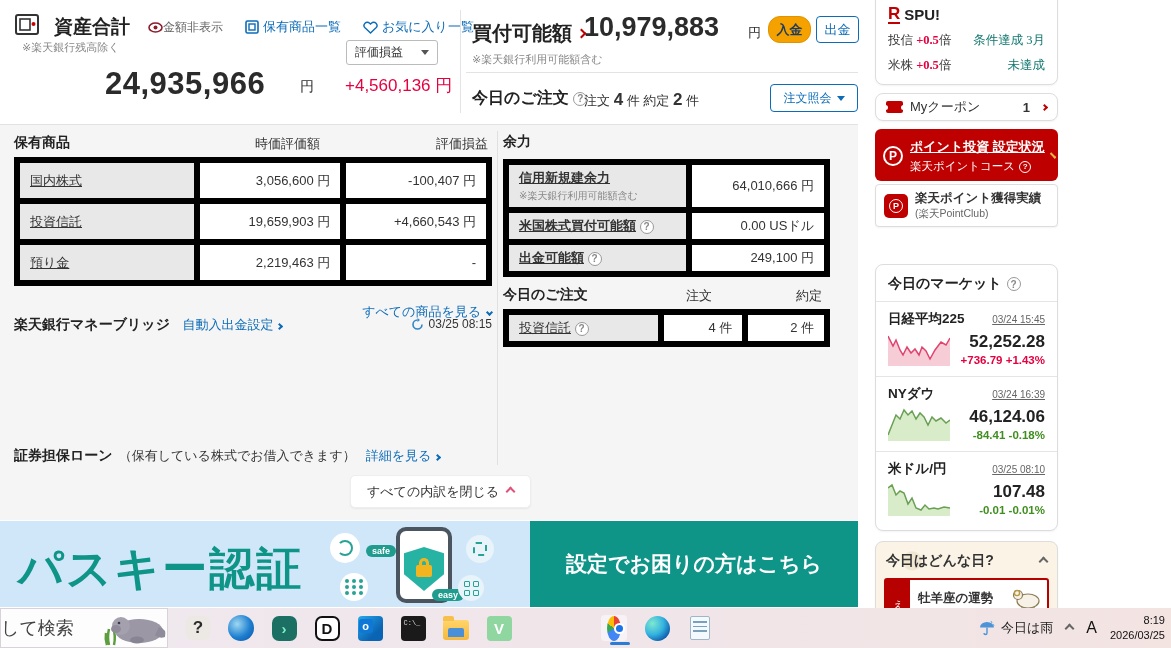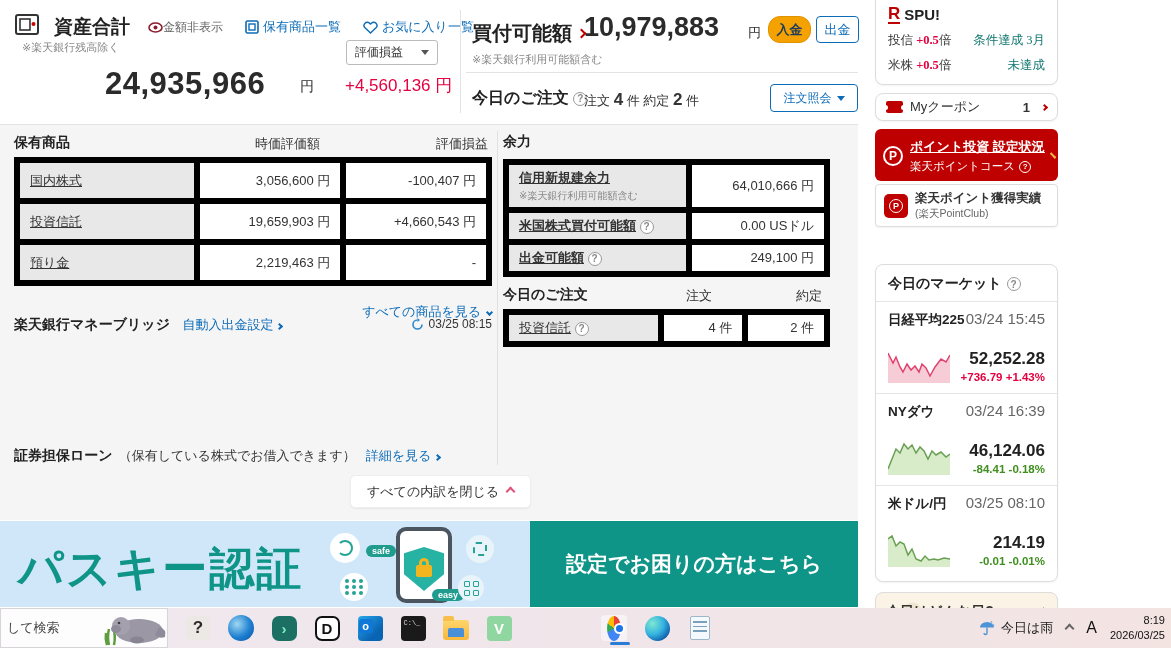--- a/index.html
+++ b/index.html
@@ -158,22 +158,22 @@
   .pc-t1 { font-size:12.5px; font-weight:bold; color:#333; white-space:nowrap; }
   .pc-t2 { font-size:10.5px; color:#666; }
 
   .market-card { margin-top:37px; padding:0 0 4px; }
   .mkt-title { font-size:14px; font-weight:bold; color:#222; padding:10px 12px 8px; border-bottom:1px solid #e5e5e5;
     display:flex; align-items:center; gap:5px; }
   .mkt-item { padding:8px 12px 10px; border-bottom:1px solid #e5e5e5; }
   .mkt-item:last-child { border-bottom:none; }
   .mkt-r1 { display:flex; justify-content:space-between; align-items:baseline; }
   .mkt-name { font-size:13.5px; font-weight:bold; color:#222; }
-  .mkt-time { font-size:15px; color:#666; }
-  .mkt-r2 { display:flex; justify-content:space-between; align-items:flex-end; margin-top:16px; }
+  .mkt-time { font-size:10px; color:#666;text-decoration:underline; }
+  .mkt-r2 { display:flex; justify-content:space-between; align-items:flex-end; margin-top:0; }
   .mkt-right { text-align:right; }
   .mkt-value { font-size:17px; font-weight:bold; color:#222; }
   .mkt-change { font-size:11.5px; font-weight:bold; margin-top:2px; }
   .mkt-item.up .mkt-change { color:#e5003f; }
   .mkt-item.down .mkt-change { color:#3f8f1f; }
 
   .fortune-card { margin-top:10px; background:#faf3e6;
     background-image:radial-gradient(circle at 20% 15%, rgba(210,190,150,.25) 0 9px, transparent 10px),
                      radial-gradient(circle at 75% 75%, rgba(210,190,150,.22) 0 12px, transparent 13px);
     padding:8px 8px 10px; }
@@ -190,21 +190,21 @@
   .coin { width:13px; height:13px; border-radius:50%; background:#ddb84a; border:1px solid #c09a2e; box-shadow:inset 0 0 0 2px #e8cc72; }
   .fort-cta { display:flex; align-items:center; justify-content:flex-end; gap:5px; margin-top:6px; font-size:12px; font-weight:bold; color:#333; cursor:pointer; }
   .arrow-circle { width:16px; height:16px; background:#222; color:#fff; border-radius:50%; font-size:10px;
     display:flex; align-items:center; justify-content:center; }
 
   
   .taskbar { position:absolute; left:0; top:608px; width:1171px; height:40px;
     background:linear-gradient(90deg,#efe9ef 0%,#f0e5e9 55%,#f3e4e2 100%); }
   .searchbox { position:absolute; left:0; top:0; width:168px; height:40px; background:#fdfdfd; border:1px solid #d8d3d8;
     display:flex; align-items:center; overflow:hidden; cursor:text; }
-  .search-text { font-size:13px; color:#444; padding-left:6px; white-space:nowrap; flex:1; }
+  .search-text { font-size:18px; color:#444; padding-left:0; white-space:nowrap; flex:1; }
   .task-icons { position:absolute; left:185px; top:0; height:40px; display:flex; align-items:center; gap:17px; }
   .tico { width:26px; height:26px; display:flex; align-items:center; justify-content:center; cursor:pointer; }
   .active-app { background:#f7f2f5; border-radius:4px; padding:3px 6px; position:relative; margin-left:72px; }
   .active-app:after { content:""; position:absolute; left:9px; bottom:-4px; width:20px; height:3px; border-radius:2px; background:#2a7cd4; }
   .ic-help { width:24px; height:24px; border-radius:6px; background:#ece9e4; color:#2b2b2b; font-size:17px; font-weight:bold;
     display:flex; align-items:center; justify-content:center; }
   .ic-swirl { width:26px; height:26px; border-radius:50%; background:radial-gradient(circle at 35% 35%, #9fd8f2, #1e7fd0 55%, #0a4fa0); }
   .ic-filmora { width:25px; height:25px; border-radius:7px; background:#1c6f63; color:#7ef0c7; font-size:15px; font-weight:bold;
     display:flex; align-items:center; justify-content:center; }
   .ic-d { width:25px; height:25px; border-radius:7px; background:#fff; border:2.5px solid #111; color:#111; font-size:15px; font-weight:bold;
@@ -534,21 +534,21 @@
         <div class="mkt-r1">
             <span class="mkt-name">米ドル/円</span>
             <span class="mkt-time">03/25 08:10</span>
           </div>
         <div class="mkt-r2">
           <svg width="62" height="38" viewBox="0 0 62 38">
               <polygon points="0,10 4,7 8,17 12,13 16,15 20,26 24,20 28,30 33,32 37,27 41,31 46,30 50,31 56,29 62,30 62,38 0,38" fill="#d9ecca"></polygon>
               <polyline points="0,10 4,7 8,17 12,13 16,15 20,26 24,20 28,30 33,32 37,27 41,31 46,30 50,31 56,29 62,30" fill="none" stroke="#69a053" stroke-width="1.5"></polyline>
             </svg>
           <span class="mkt-right">
-              <div class="mkt-value">214.19</div>
+              <div class="mkt-value">107.48</div>
               <div class="mkt-change">-0.01 -0.01%</div>
             </span>
         </div>
       </div>
     </div>
 
     <div class="card fortune-card">
       <div class="fort-head">
         <span class="fort-title">今日はどんな日?</span>
         <i class="chev u gray"></i>

